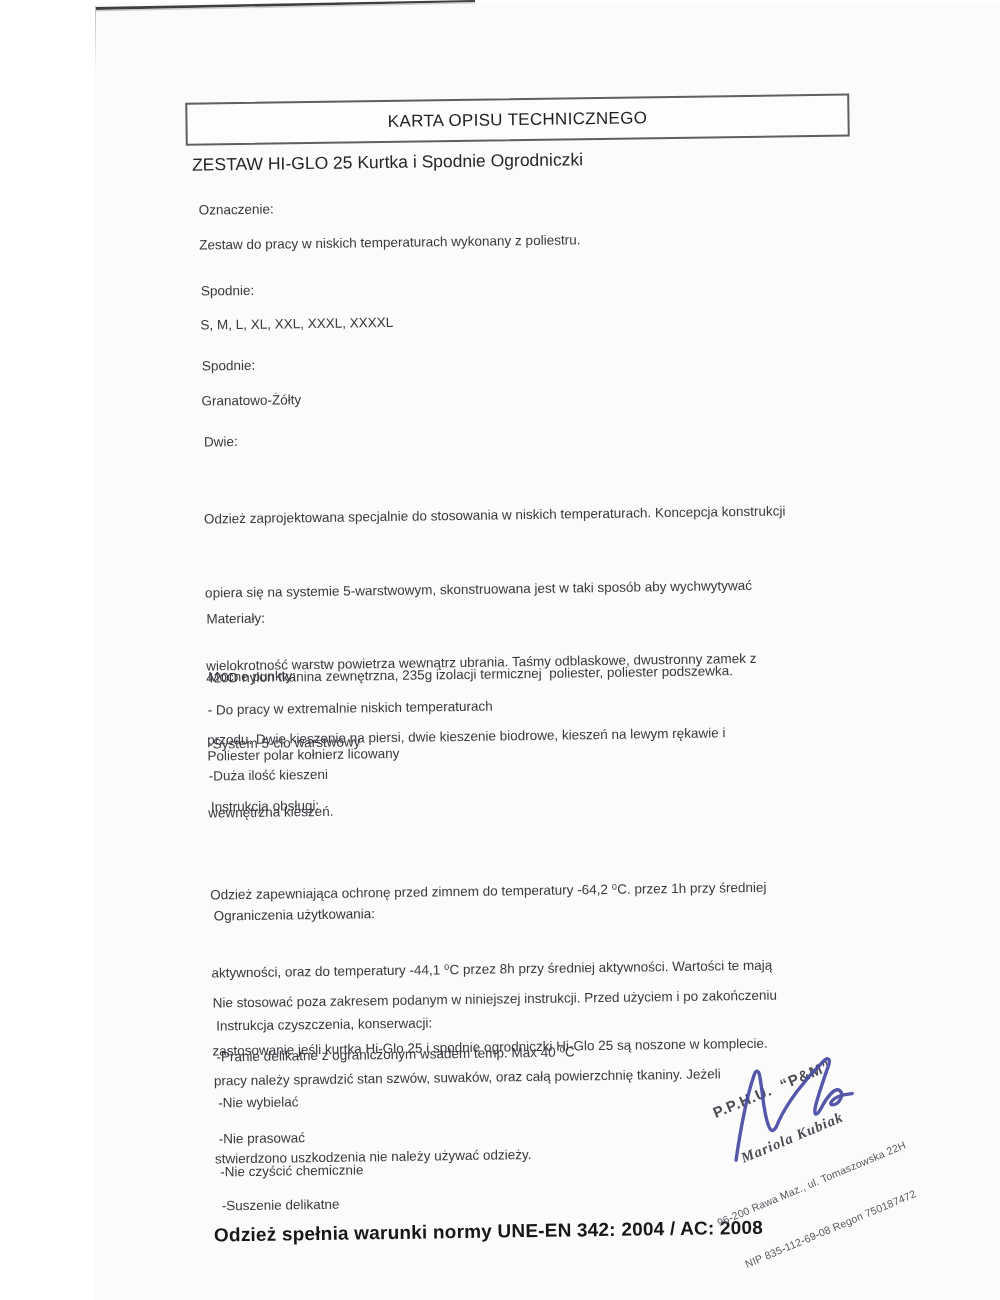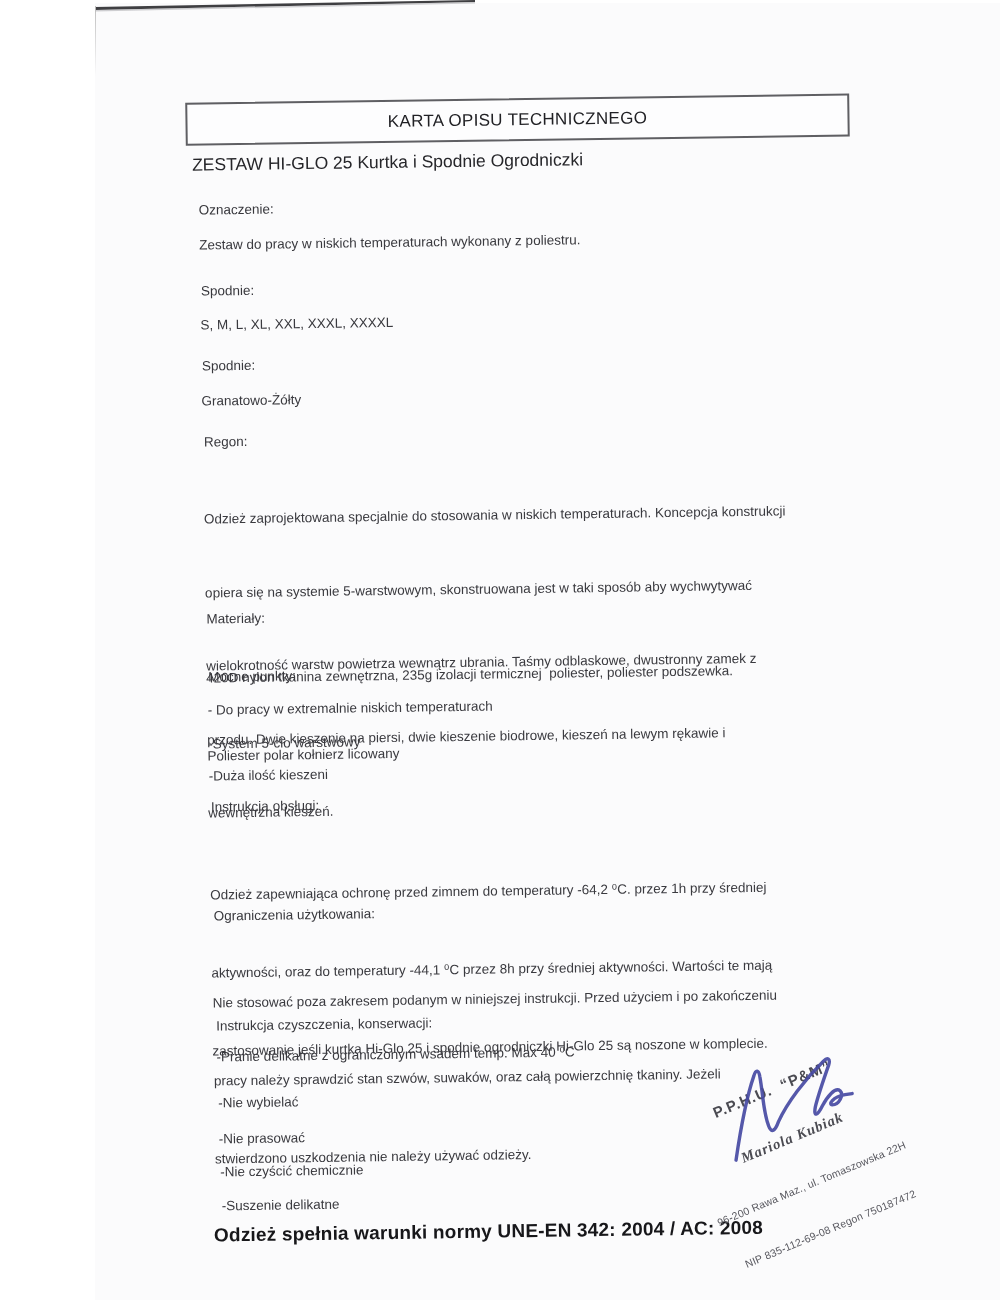--- a/index.html
+++ b/index.html
@@ -72,21 +72,21 @@
 
   <div class="abs label" style="left:100px;top:116px">Oznaczenie:</div>
   <div class="abs body-text" style="left:100px;top:151px">Zestaw do pracy w niskich temperaturach wykonany z poliestru.</div>
 
   <div class="abs label" style="left:101px;top:197px">Spodnie:</div>
   <div class="abs body-text" style="left:100px;top:231px">S, M, L, XL, XXL, XXXL, XXXXL</div>
 
   <div class="abs label" style="left:101px;top:272px">Spodnie:</div>
   <div class="abs body-text" style="left:100px;top:307px">Granatowo-Żółty</div>
 
-  <div class="abs label" style="left:102px;top:348px">Regon:</div>
+  <div class="abs label" style="left:102px;top:348px">Dwie:</div>
   <div class="abs body-text para" style="left:101px;top:372px">
     <div>Odzież zaprojektowana specjalnie do stosowania w niskich temperaturach. Koncepcja konstrukcji</div>
     <div>opiera się na systemie 5-warstwowym, skonstruowana jest w taki sposób aby wychwytywać</div>
     <div>wielokrotność warstw powietrza wewnątrz ubrania. Taśmy odblaskowe, dwustronny zamek z</div>
     <div>przodu. Dwie kieszenie na piersi, dwie kieszenie biodrowe, kieszeń na lewym rękawie i</div>
     <div>wewnętrzna kieszeń.</div>
   </div>
 
   <div class="abs label" style="left:102px;top:525px">Materiały:</div>
   <div class="abs body-text para26" style="left:101px;top:527px">

